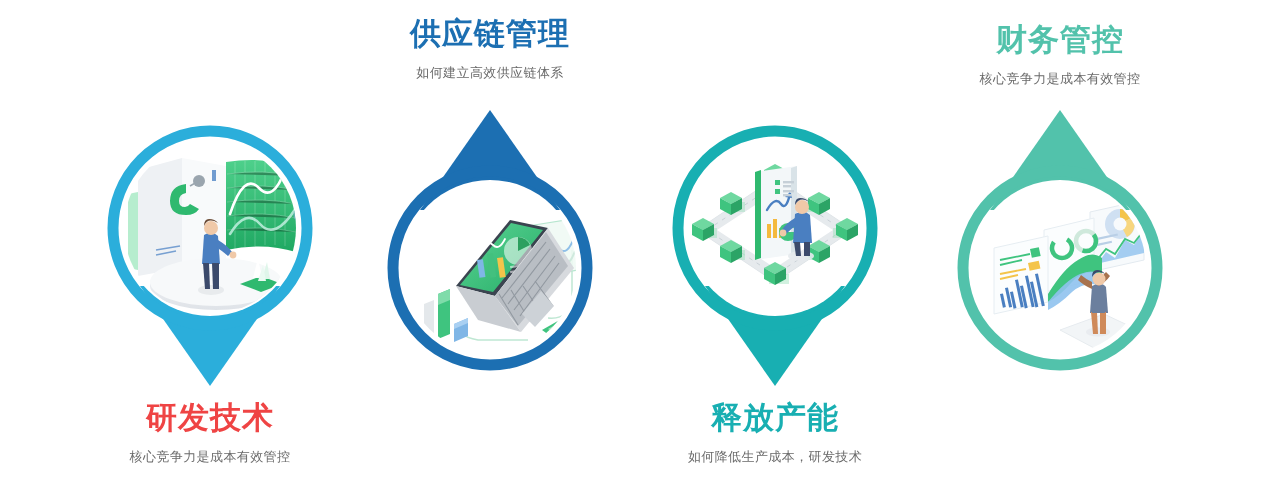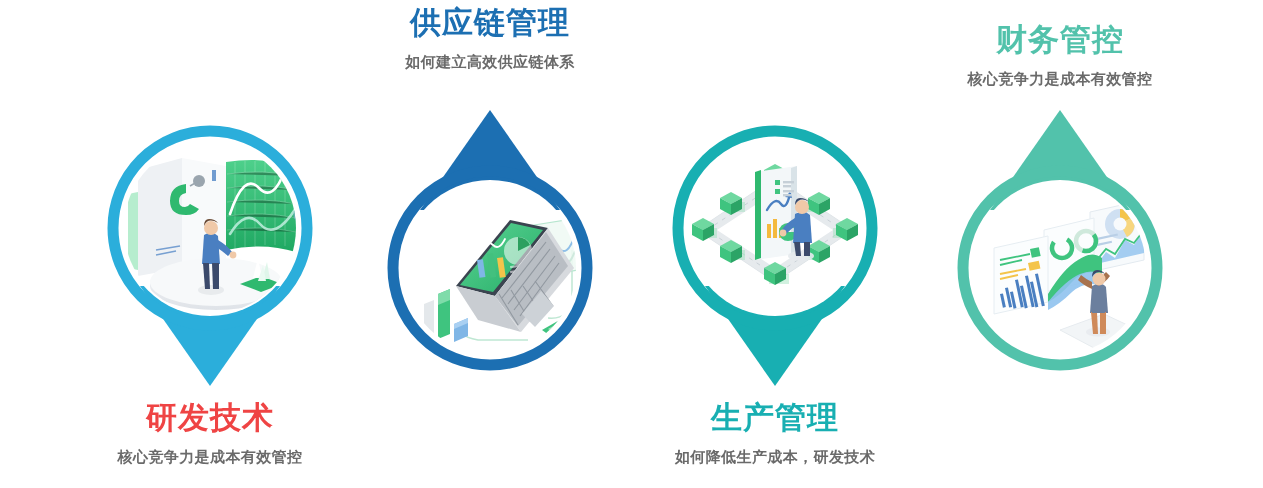--- a/index.html
+++ b/index.html
@@ -19,26 +19,26 @@
   .pinwrap { position:absolute; width:225px; height:270px; left:38px; }
   .item.i0 .pinwrap { top:118px; }
   .item.i1 .pinwrap { top:108px; }
   .item.i2 .pinwrap { top:118px; }
   .item.i3 .pinwrap { top:108px; }
 
   .pinwrap svg { display:block; width:225px; height:270px; }
 
   .captions { position:absolute; width:300px; text-align:center; left:0; }
   .item.i0 .captions { top:398px; }
-  .item.i1 .captions { top:3px; }
+  .item.i1 .captions { top:14px; }
   .item.i2 .captions { top:398px; }
   .item.i3 .captions { top:20px; }
 
   .title { font-size:31px; font-weight:bold; line-height:40px; letter-spacing:1px; }
-  .subtitle { font-size:15px; font-weight:bold; color:#6a6a6a; line-height:26px;
+  .subtitle { font-size:13px; font-weight:normal; color:#6a6a6a; line-height:26px;
               letter-spacing:0.4px; margin-top:6px; }
 
   .t0 { color:#ef4444; } .t1 { color:#1C6FB2; }
   .t2 { color:#18AFB2; } .t3 { color:#52C2AB; }
 </style>
 </head>
 <body>
 
 <div id="stage">
 
@@ -312,21 +312,21 @@
           <path d="M132 100 q-10 6 -13 12 l4 4 q6 -6 11 -9 Z" fill="#4A7FC1"></path>
           <circle cx="120" cy="115" r="3.4" fill="#f0c9a8"></circle>
           <path d="M131 124 l6 0 l1 14 l-5 0 Z" fill="#3B4A6B"></path>
           <path d="M141 124 l6 0 l0 14 l-6 0 Z" fill="#3B4A6B"></path>
           <circle cx="139" cy="89" r="7" fill="#f0c9a8"></circle>
           <path d="M132 87 q5 -9 14 -3 q-3 -4 -9 -4 q-5 0 -5 7 Z" fill="#3B4A6B"></path>
         </g>
       </svg>
     </div>
     <div class="captions">
-      <div class="title t2">生产管理</div>
+      <div class="title t2">释放产能</div>
       <div class="subtitle">如何降低生产成本，研发技术</div>
     </div>
   </div>
 
   <div class="item i3">
     <div class="pinwrap">
       <svg viewBox="0 0 225 270" xmlns="http://www.w3.org/2000/svg">
         <defs>
           <clipPath id="c3">
               <circle cx="112" cy="160" r="86"></circle>

